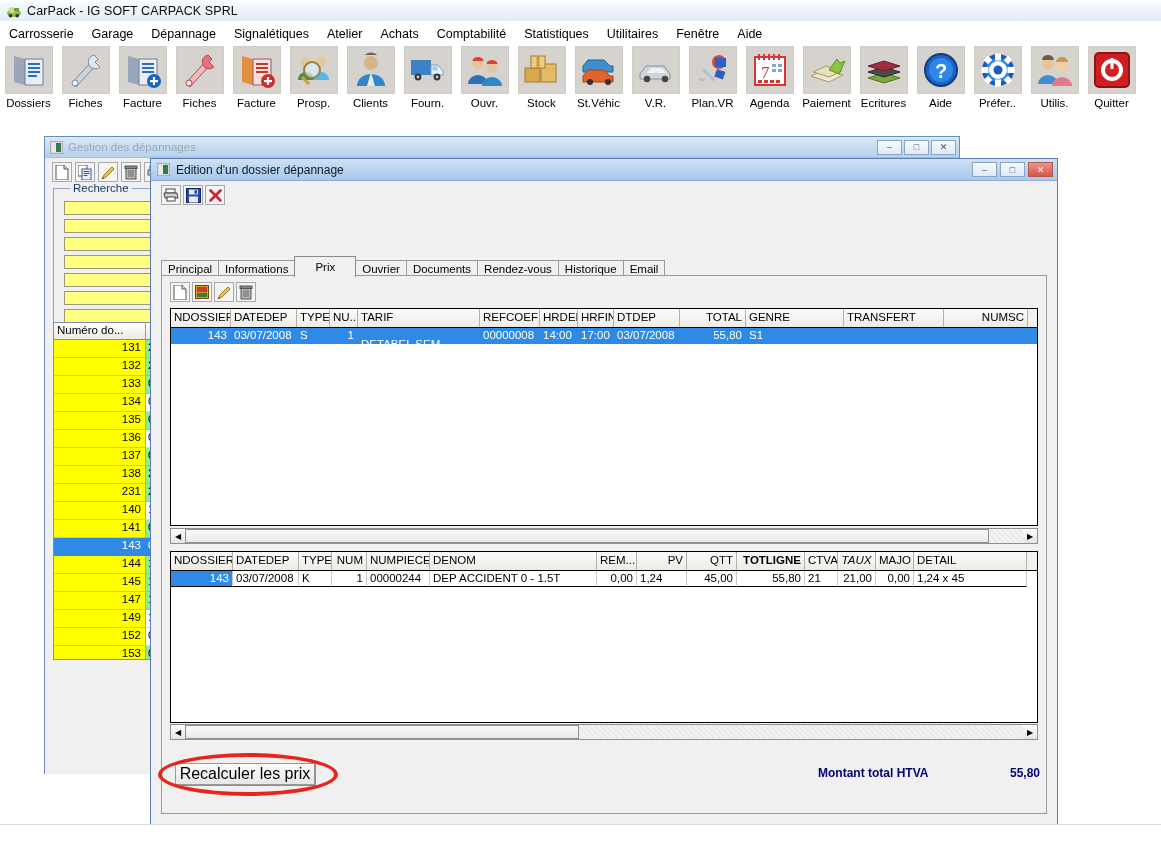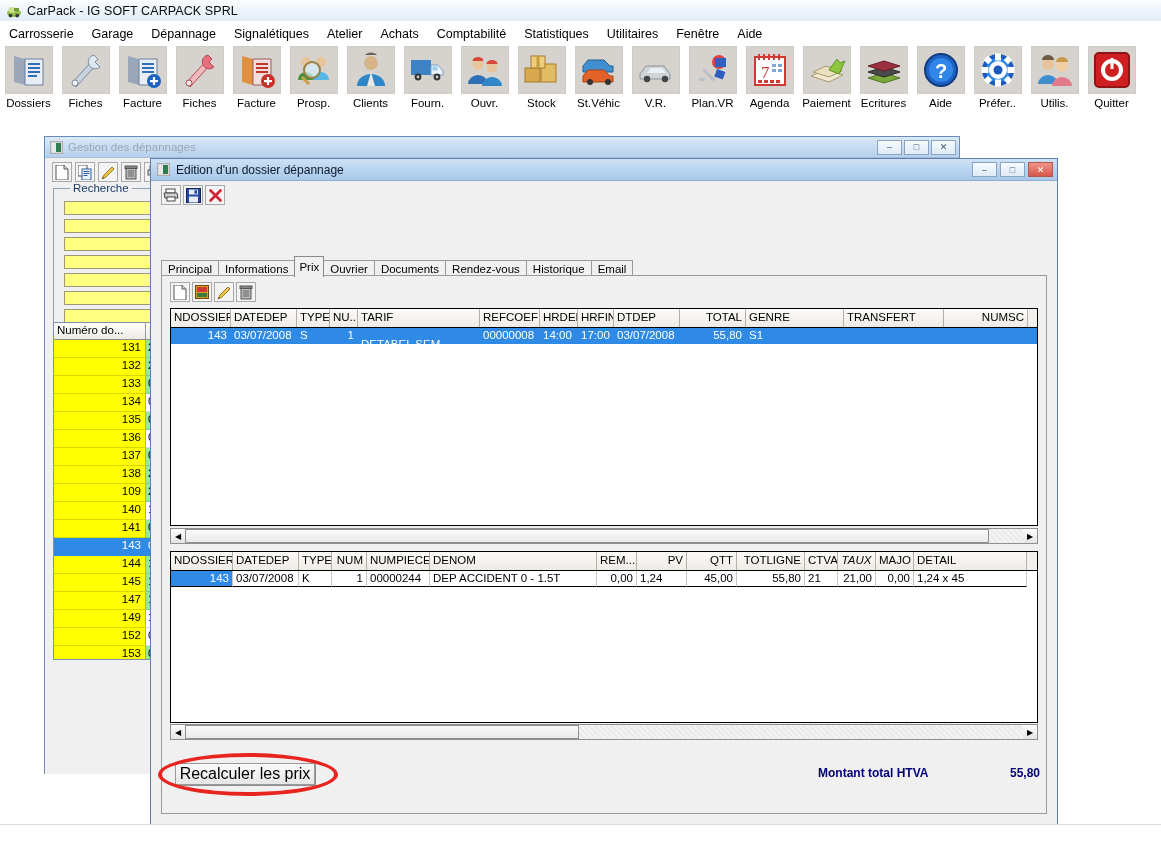--- a/index.html
+++ b/index.html
@@ -80,21 +80,21 @@
   .win2 .tb .tt{font-size:12px;color:#0d1a2b;}
   .win2 .tb .ctrls{margin-left:auto;display:flex;gap:3px;padding-right:4px;}
   .win2 .body{position:relative;height:650px;background:#f0f0f0;}
   .w2tools{position:absolute;left:10px;top:4px;display:flex;gap:2px;}
 
   
   .tabs{position:absolute;left:10px;top:78px;width:886px;height:17px;display:flex;align-items:flex-end;}
   .tab{height:16px;padding:0 6px;border:1px solid #9a9a9a;border-bottom:none;background:#f0f0f0;
     font-size:11.5px;display:flex;align-items:center;box-sizing:border-box;margin-right:-1px;}
   .tab.active{height:21px;background:#f0f0f0;border-color:#8a8a8a;
-    font-weight:normal;position:relative;top:1px;z-index:3;padding:0 4px;}
+    font-weight:normal;position:relative;top:1px;z-index:3;padding:0 20px;}
   .tabpage{position:absolute;left:10px;top:94px;width:886px;height:539px;
     border:1px solid #9a9a9a;background:#f0f0f0;box-sizing:border-box;}
 
   .w3tools{position:absolute;left:8px;top:6px;display:flex;gap:2px;}
 
   
   .grid{position:absolute;background:#fff;border:1px solid #000;box-sizing:border-box;overflow:hidden;}
   .ghdr{display:flex;height:18px;background:#f2f0ec;border-bottom:1px solid #000;}
   .ghdr .gh{font-size:11.5px;padding:2px 3px 0 3px;box-sizing:border-box;
     border-right:1px solid #b4b0a8;background:linear-gradient(to bottom,#fcfbf9,#eeebe5);
@@ -566,21 +566,21 @@
             </div>
             <div class="lbrow">
               <div class="c1">137</div>
               <div class="c2">08</div>
             </div>
             <div class="lbrow">
               <div class="c1">138</div>
               <div class="c2">29</div>
             </div>
             <div class="lbrow">
-              <div class="c1">109</div>
+              <div class="c1">231</div>
               <div class="c2">29</div>
             </div>
             <div class="lbrow">
               <div class="c1">140</div>
               <div class="c2 white">19</div>
             </div>
             <div class="lbrow">
               <div class="c1">141</div>
               <div class="c2">04</div>
             </div>
@@ -756,21 +756,21 @@
           <div class="ghdr" id="grid-bot-header">
               <div class="gh" style="width: 62px; text-align: right;">NDOSSIER</div>
               <div class="gh" style="width: 66px; text-align: left;">DATEDEP</div>
               <div class="gh" style="width: 33px; text-align: left;">TYPE</div>
               <div class="gh" style="width: 35px; text-align: right;">NUM</div>
               <div class="gh" style="width: 63px; text-align: left;">NUMPIECE</div>
               <div class="gh" style="width: 167px; text-align: left;">DENOM</div>
               <div class="gh" style="width: 40px; text-align: right;">REM...</div>
               <div class="gh" style="width: 50px; text-align: right;">PV</div>
               <div class="gh" style="width: 50px; text-align: right;">QTT</div>
-              <div class="gh" style="width: 68px; text-align: right;">TOTLIGNE</div>
+              <div class="gh" style="width: 68px; text-align: right; font-weight: bold;">TOTLIGNE</div>
               <div class="gh" style="width: 33px; text-align: left;">CTVA</div>
               <div class="gh" style="width: 38px; text-align: center; font-style: italic;">TAUX</div>
               <div class="gh" style="width: 38px; text-align: right;">MAJO</div>
               <div class="gh" style="width: 113px; text-align: left;">DETAIL</div>
             </div>
           <div id="grid-bot-rows">
               <div class="grow plain">
                 <div class="gc idx" style="width: 62px; text-align: right;">143</div>
                 <div class="gc" style="width: 66px; text-align: left;">03/07/2008</div>
                 <div class="gc" style="width: 33px; text-align: left;">K</div>

